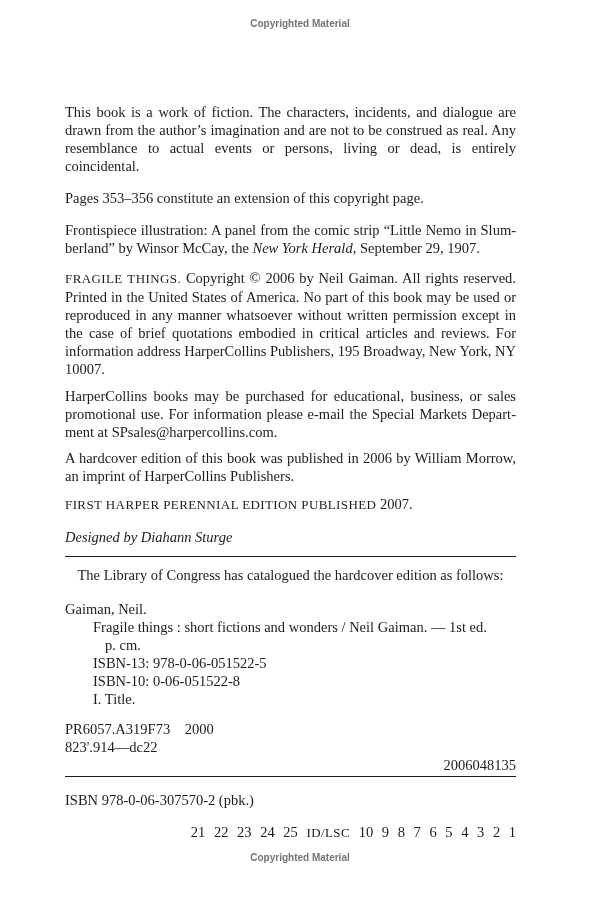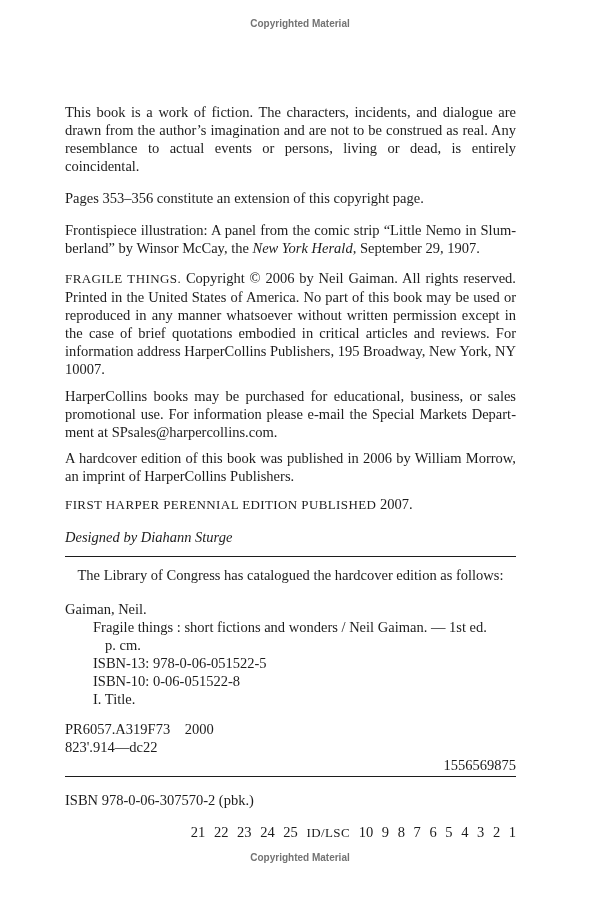--- a/index.html
+++ b/index.html
@@ -101,21 +101,21 @@
       <p class="ind-1">Fragile things : short fictions and wonders / Neil Gaiman. — 1st ed.</p>
       <p class="ind-2">p. cm.</p>
       <p class="ind-1">ISBN-13: 978-0-06-051522-5</p>
       <p class="ind-1">ISBN-10: 0-06-051522-8</p>
       <p class="ind-1">I. Title.</p>
     </div>
 
     <p class="pre mb0">PR6057.A319F73    2000</p>
     <p class="mb0">823'.914—dc22</p>
 
-    <p class="right mb2">1556569875</p>
+    <p class="right mb2">2006048135</p>
 
     <hr class="rule mb14">
 
     <p class="mb14">ISBN 978-0-06-307570-2 (pbk.)</p>
 
     <p class="printer-line mb0"><span>21 22 23 24 25 </span><span class="sc">ID/LSC</span><span> 10 9 8 7 6 5 4 3 2 1</span></p>
 
   </div>
 
   <div class="watermark wm-bottom">Copyrighted Material</div>

